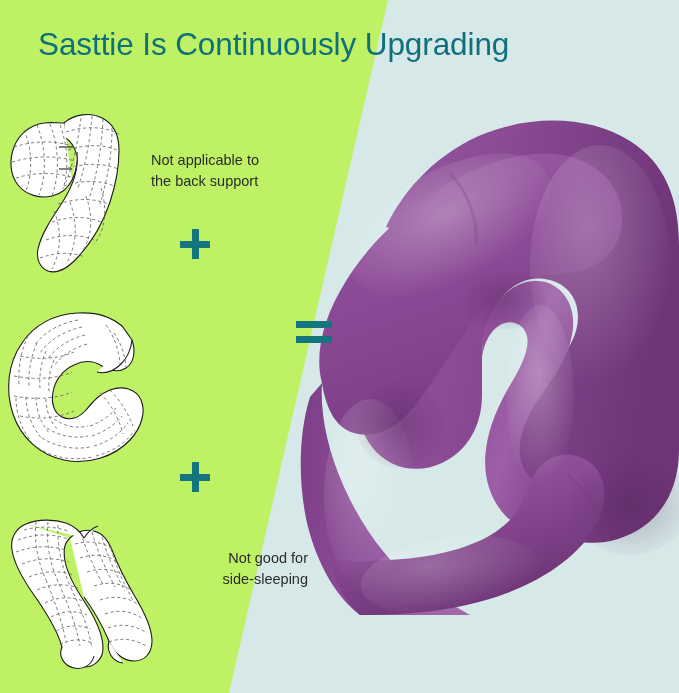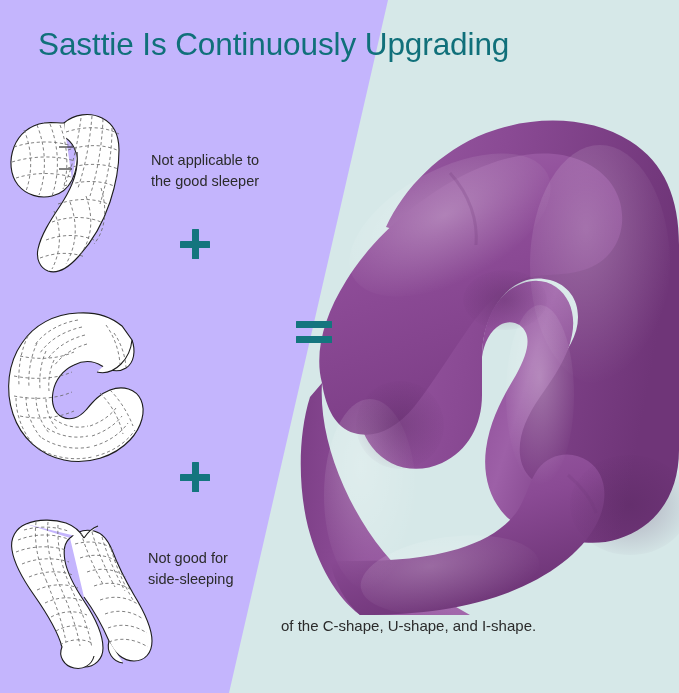--- a/index.html
+++ b/index.html
@@ -5,21 +5,21 @@
   * { margin:0; padding:0; box-sizing:border-box; }
   html, body {
     width:679px; height:693px;
     font-family:"Liberation Sans", sans-serif;
     background:#ffffff;
     overflow:hidden;
   }
   #stage {
     position:relative;
     width:679px; height:693px;
-    background:#c4b5fd;
+    background:#bef264;
   }
 
   
   #bg-diagonal {
     position:absolute; inset:0;
     z-index:0;
   }
 
   
   #page-title {
@@ -44,21 +44,21 @@
   .caption {
     position:absolute;
     z-index:6;
     font-size:14.5px;
     line-height:21px;
     color:#2b2b2b;
     width:152px;
   }
   #caption-j { left:151px; top:150px; }
   #caption-c { left:151px; top:352px; }
-  #caption-u { left:148px; top:548px; }
+  #caption-u { left:156px; top:548px;text-align:right; }
 
   
   .op-plus {
     position:absolute; z-index:6;
     width:30px; height:30px;
   }
   .op-plus::before, .op-plus::after {
     content:""; position:absolute; background:#14757e;
     border-radius:0.5px;
   }
@@ -237,21 +237,21 @@
       <path d="M98,100 C112,95 126,97 137,105"></path>
       <path d="M103,114 C116,109 130,111 141,119"></path>
       <path d="M106,128 C119,123 133,125 145,133"></path>
       <path d="M107,142 C119,137 133,139 146,147"></path>
     </g>
   </svg>
 
   <div class="caption" id="caption-j">
     <span>Not applicable to</span>
     <br>
-    <span>the good sleeper</span>
+    <span>the back support</span>
   </div>
 
 
   <div class="caption" id="caption-u">
     <span>Not good for</span>
     <br>
     <span>side-sleeping</span>
   </div>
 
   <div class="op-plus" id="plus-1"></div>
@@ -377,16 +377,15 @@
     <ellipse cx="240" cy="300" rx="34" ry="90" fill="url(#pgHi1)"></ellipse>
 
     <ellipse cx="205" cy="205" rx="42" ry="30" fill="url(#pgShade)"></ellipse>
     <ellipse cx="330" cy="410" rx="60" ry="50" fill="url(#pgShade)"></ellipse>
     <ellipse cx="100" cy="330" rx="44" ry="44" fill="url(#pgShade)"></ellipse>
     <path d="M150,78 C170,100 178,126 176,150" fill="none" stroke="#6f3578" stroke-opacity="0.22" stroke-width="3"></path>
     <path d="M268,380 C282,392 292,404 296,418" fill="none" stroke="#6f3578" stroke-opacity="0.20" stroke-width="3"></path>
   </svg>
 
   <div id="bottom-description">
-    <span class="line">of the C-shape, U-shape, and I-shape.</span>
   </div>
 
 </div>
 
 </body></html>

